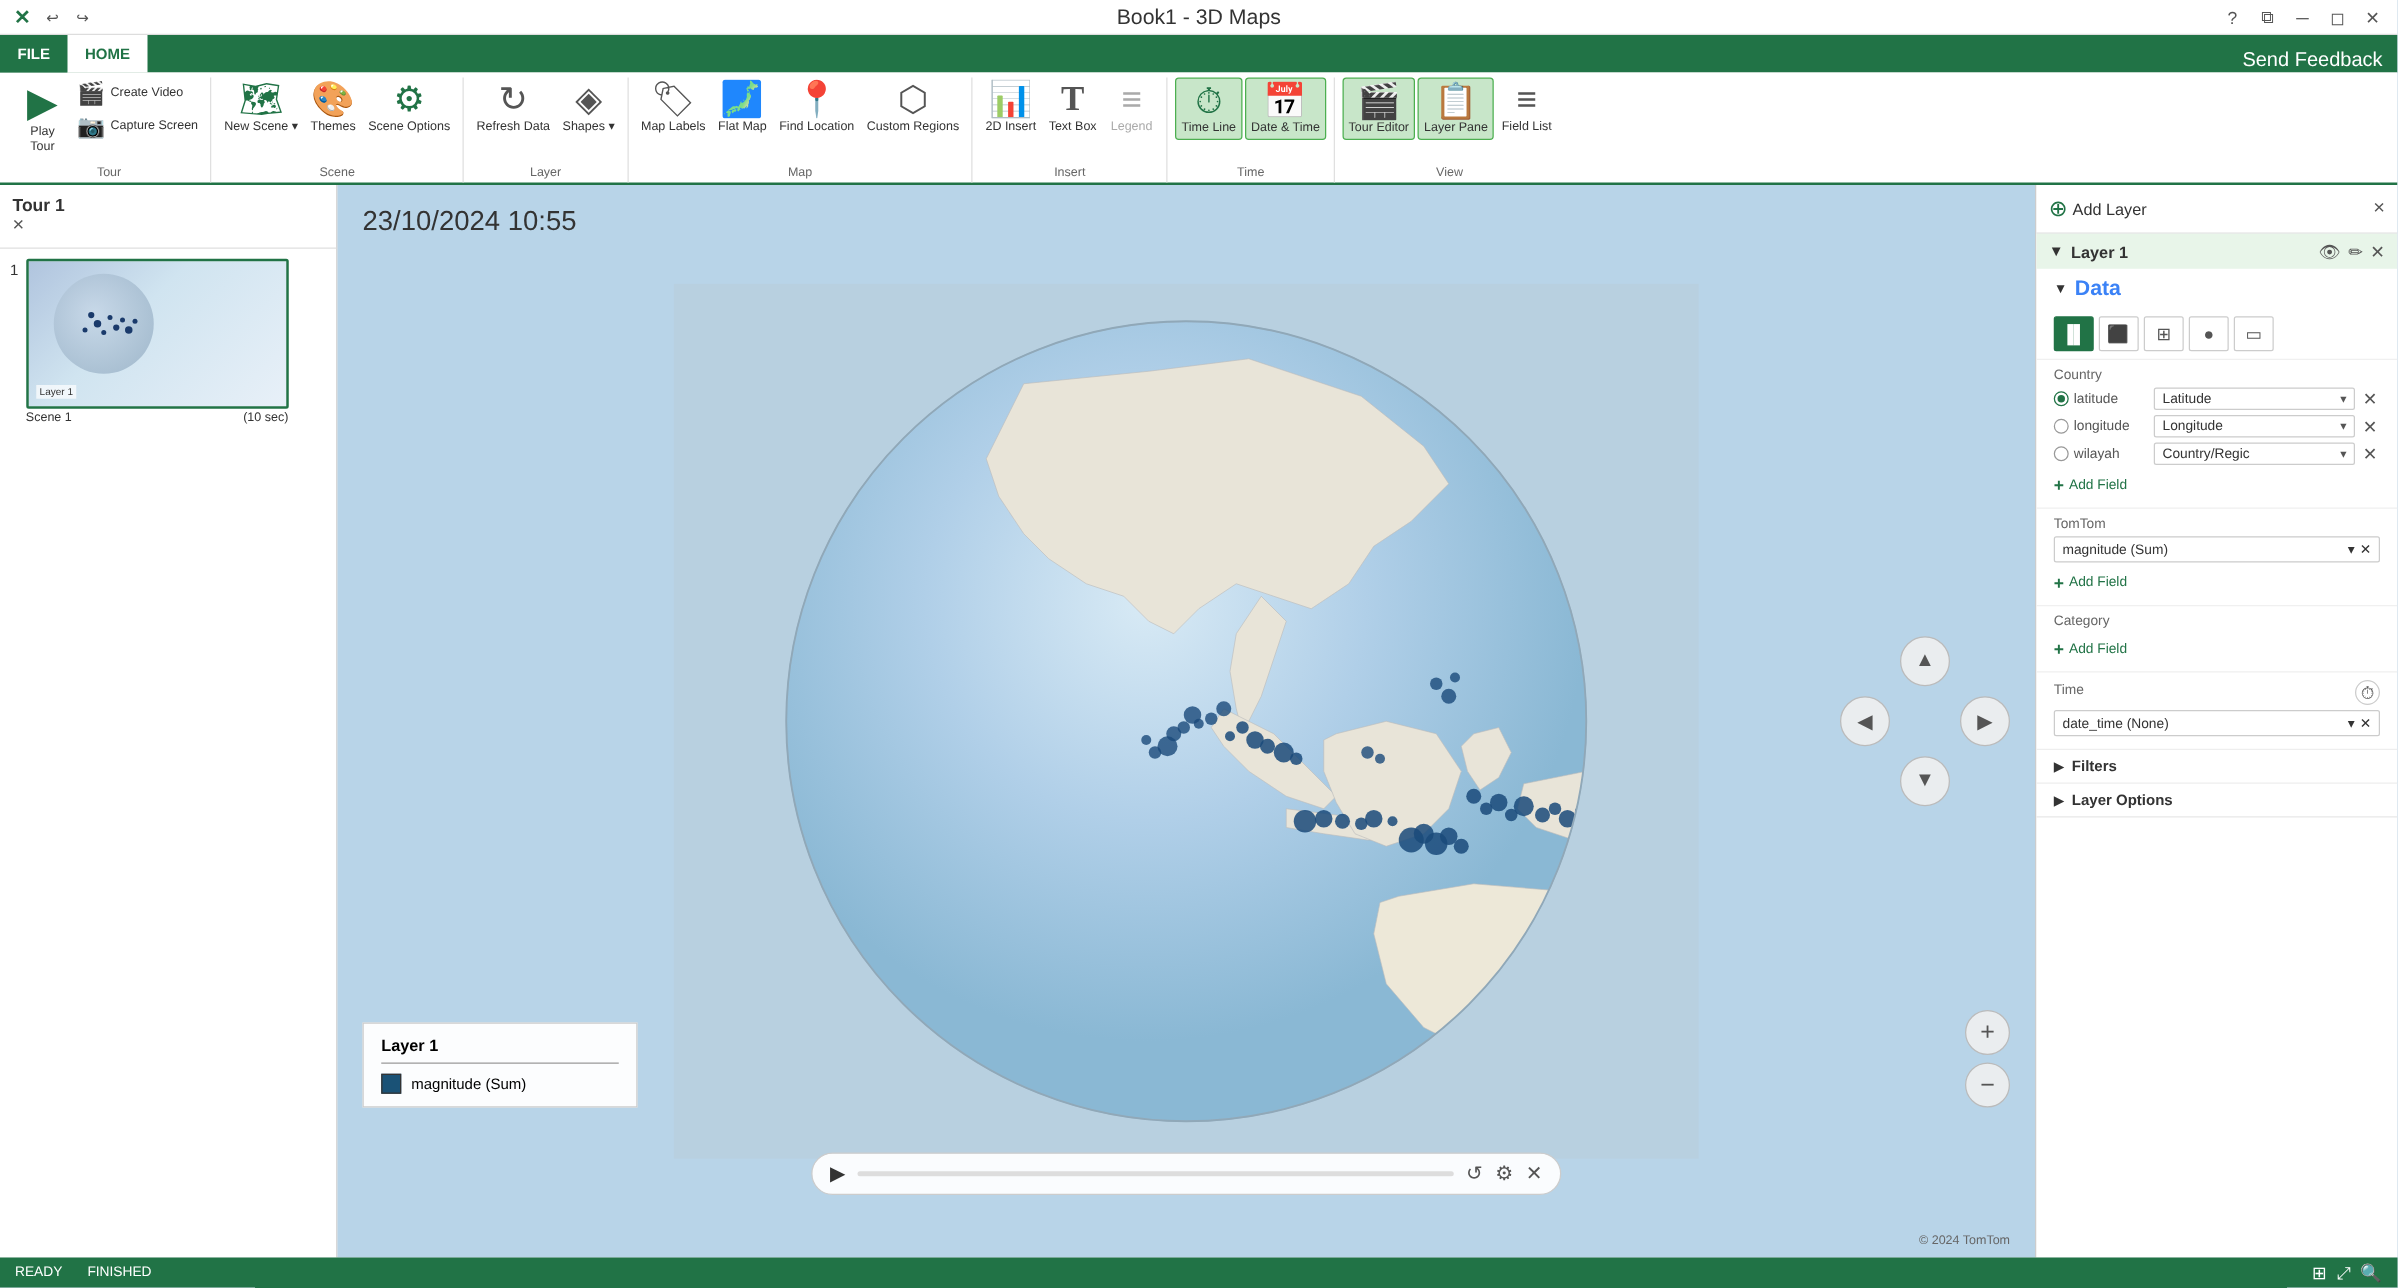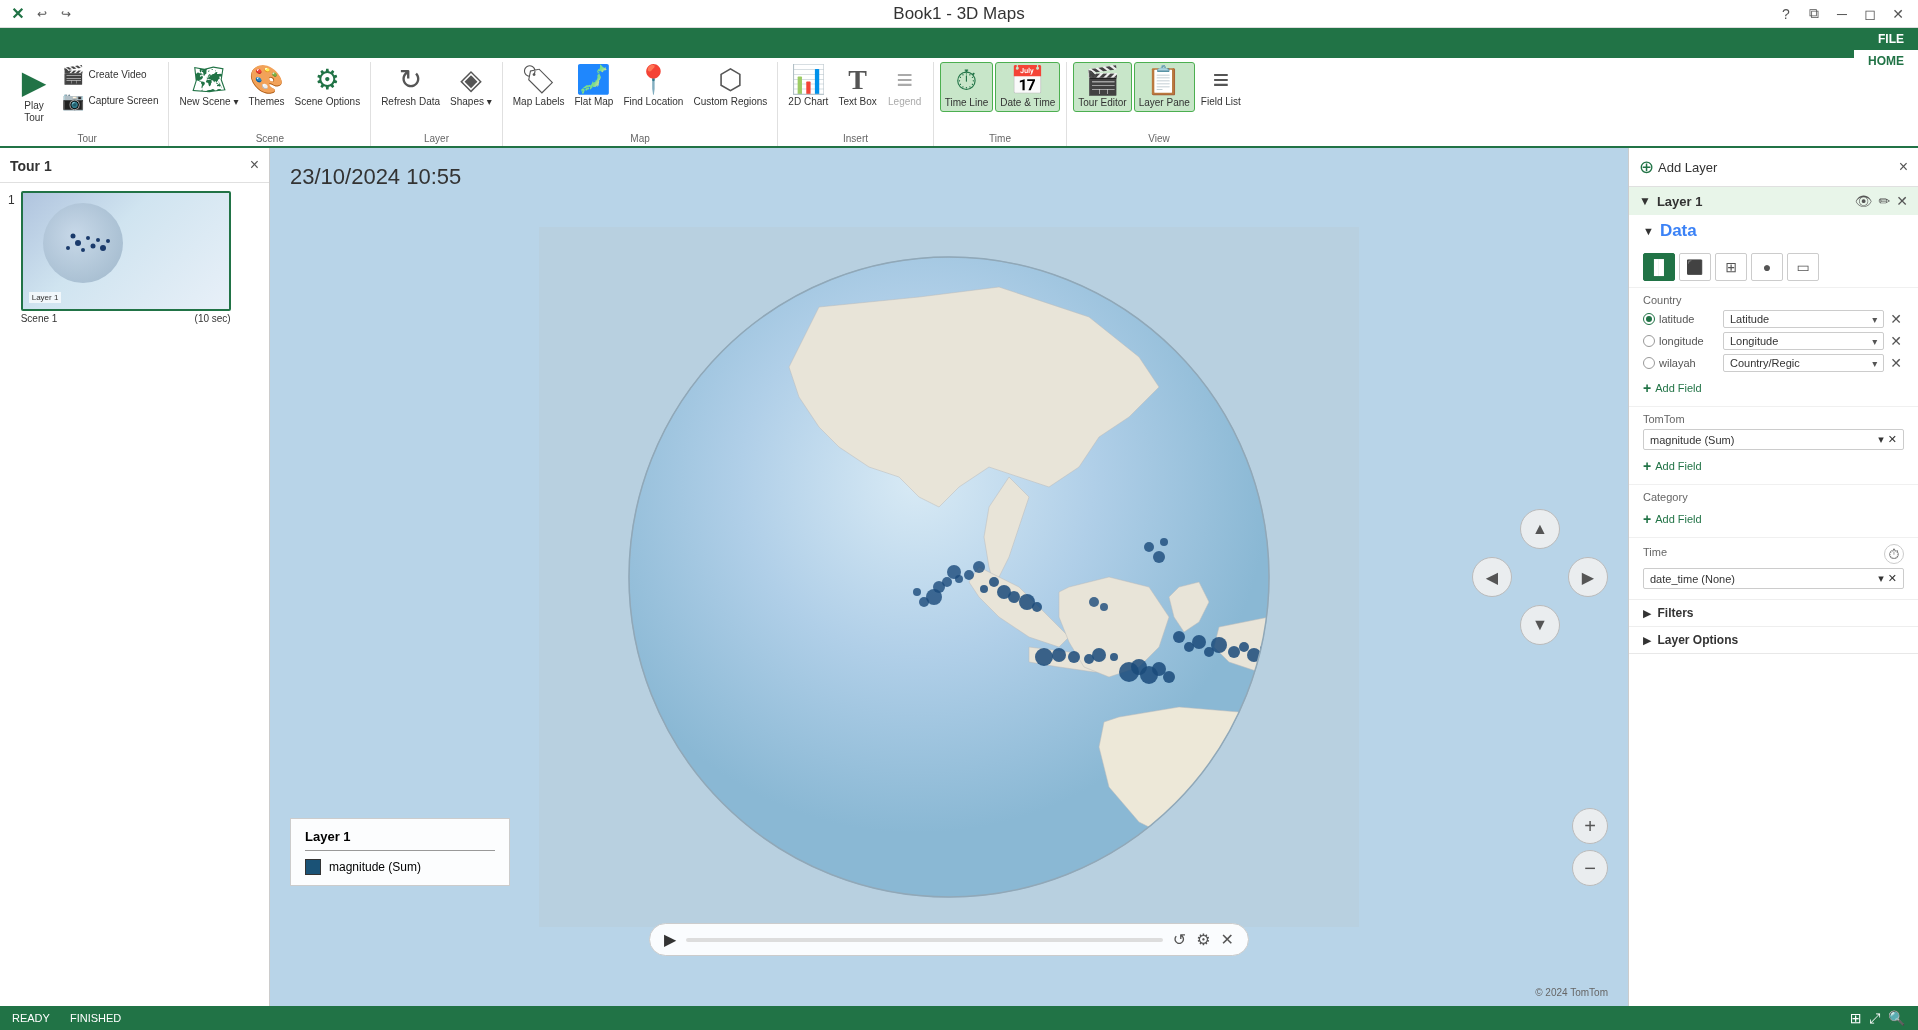--- a/index.html
+++ b/index.html
@@ -40,21 +40,20 @@
       width: 20px; height: 20px; display: flex; align-items: center; justify-content: center;
     }
 
     
     #tab-bar {
       background: #217346;
       display: flex;
       align-items: flex-end;
       padding-left: 0;
       height: 30px;
-      flex-direction: column;
     }
     .tab-btn {
       padding: 4px 14px;
       font-size: 12px;
       font-weight: 600;
       cursor: pointer;
       border: none;
       height: 30px;
     }
     .tab-btn.file {
@@ -148,24 +147,25 @@
     
     #scene-panel {
       width: 270px;
       background: #fff;
       border-right: 1px solid #ccc;
       display: flex;
       flex-direction: column;
     }
     #scene-panel-header {
       display: flex;
-      align-items: flex-end;
+      align-items: flex-start;
       justify-content: space-between;
       padding: 8px 10px;
       border-bottom: 1px solid #e0e0e0;
+      flex-direction: column;
     }
     #scene-panel-header .tour-title {
       font-size: 14px;
       font-weight: 600;
       color: #333;
     }
     #scene-panel-header .close-btn {
       font-size: 16px;
       cursor: pointer;
       color: #555;
@@ -714,21 +714,21 @@
         <span class="ribbon-btn-label">Custom Regions</span>
       </button>
     </div>
     <div class="ribbon-group-label">Map</div>
   </div>
 
   <div class="ribbon-group">
     <div class="ribbon-group-items">
       <button class="ribbon-btn ribbon-btn-tall">
         <span class="icon" style="font-size:28px; color:#555;">📊</span>
-        <span class="ribbon-btn-label">2D Chart</span>
+        <span class="ribbon-btn-label">2D Insert</span>
       </button>
       <button class="ribbon-btn ribbon-btn-tall">
         <span class="icon" style="font-size:28px; color:#555; font-family:serif; font-weight:bold;">T</span>
         <span class="ribbon-btn-label">Text Box</span>
       </button>
       <button class="ribbon-btn ribbon-btn-tall">
         <span class="icon gray" style="font-size:28px; color:#aaa;">≡</span>
         <span class="ribbon-btn-label" style="color:#aaa;">Legend</span>
       </button>
     </div>

